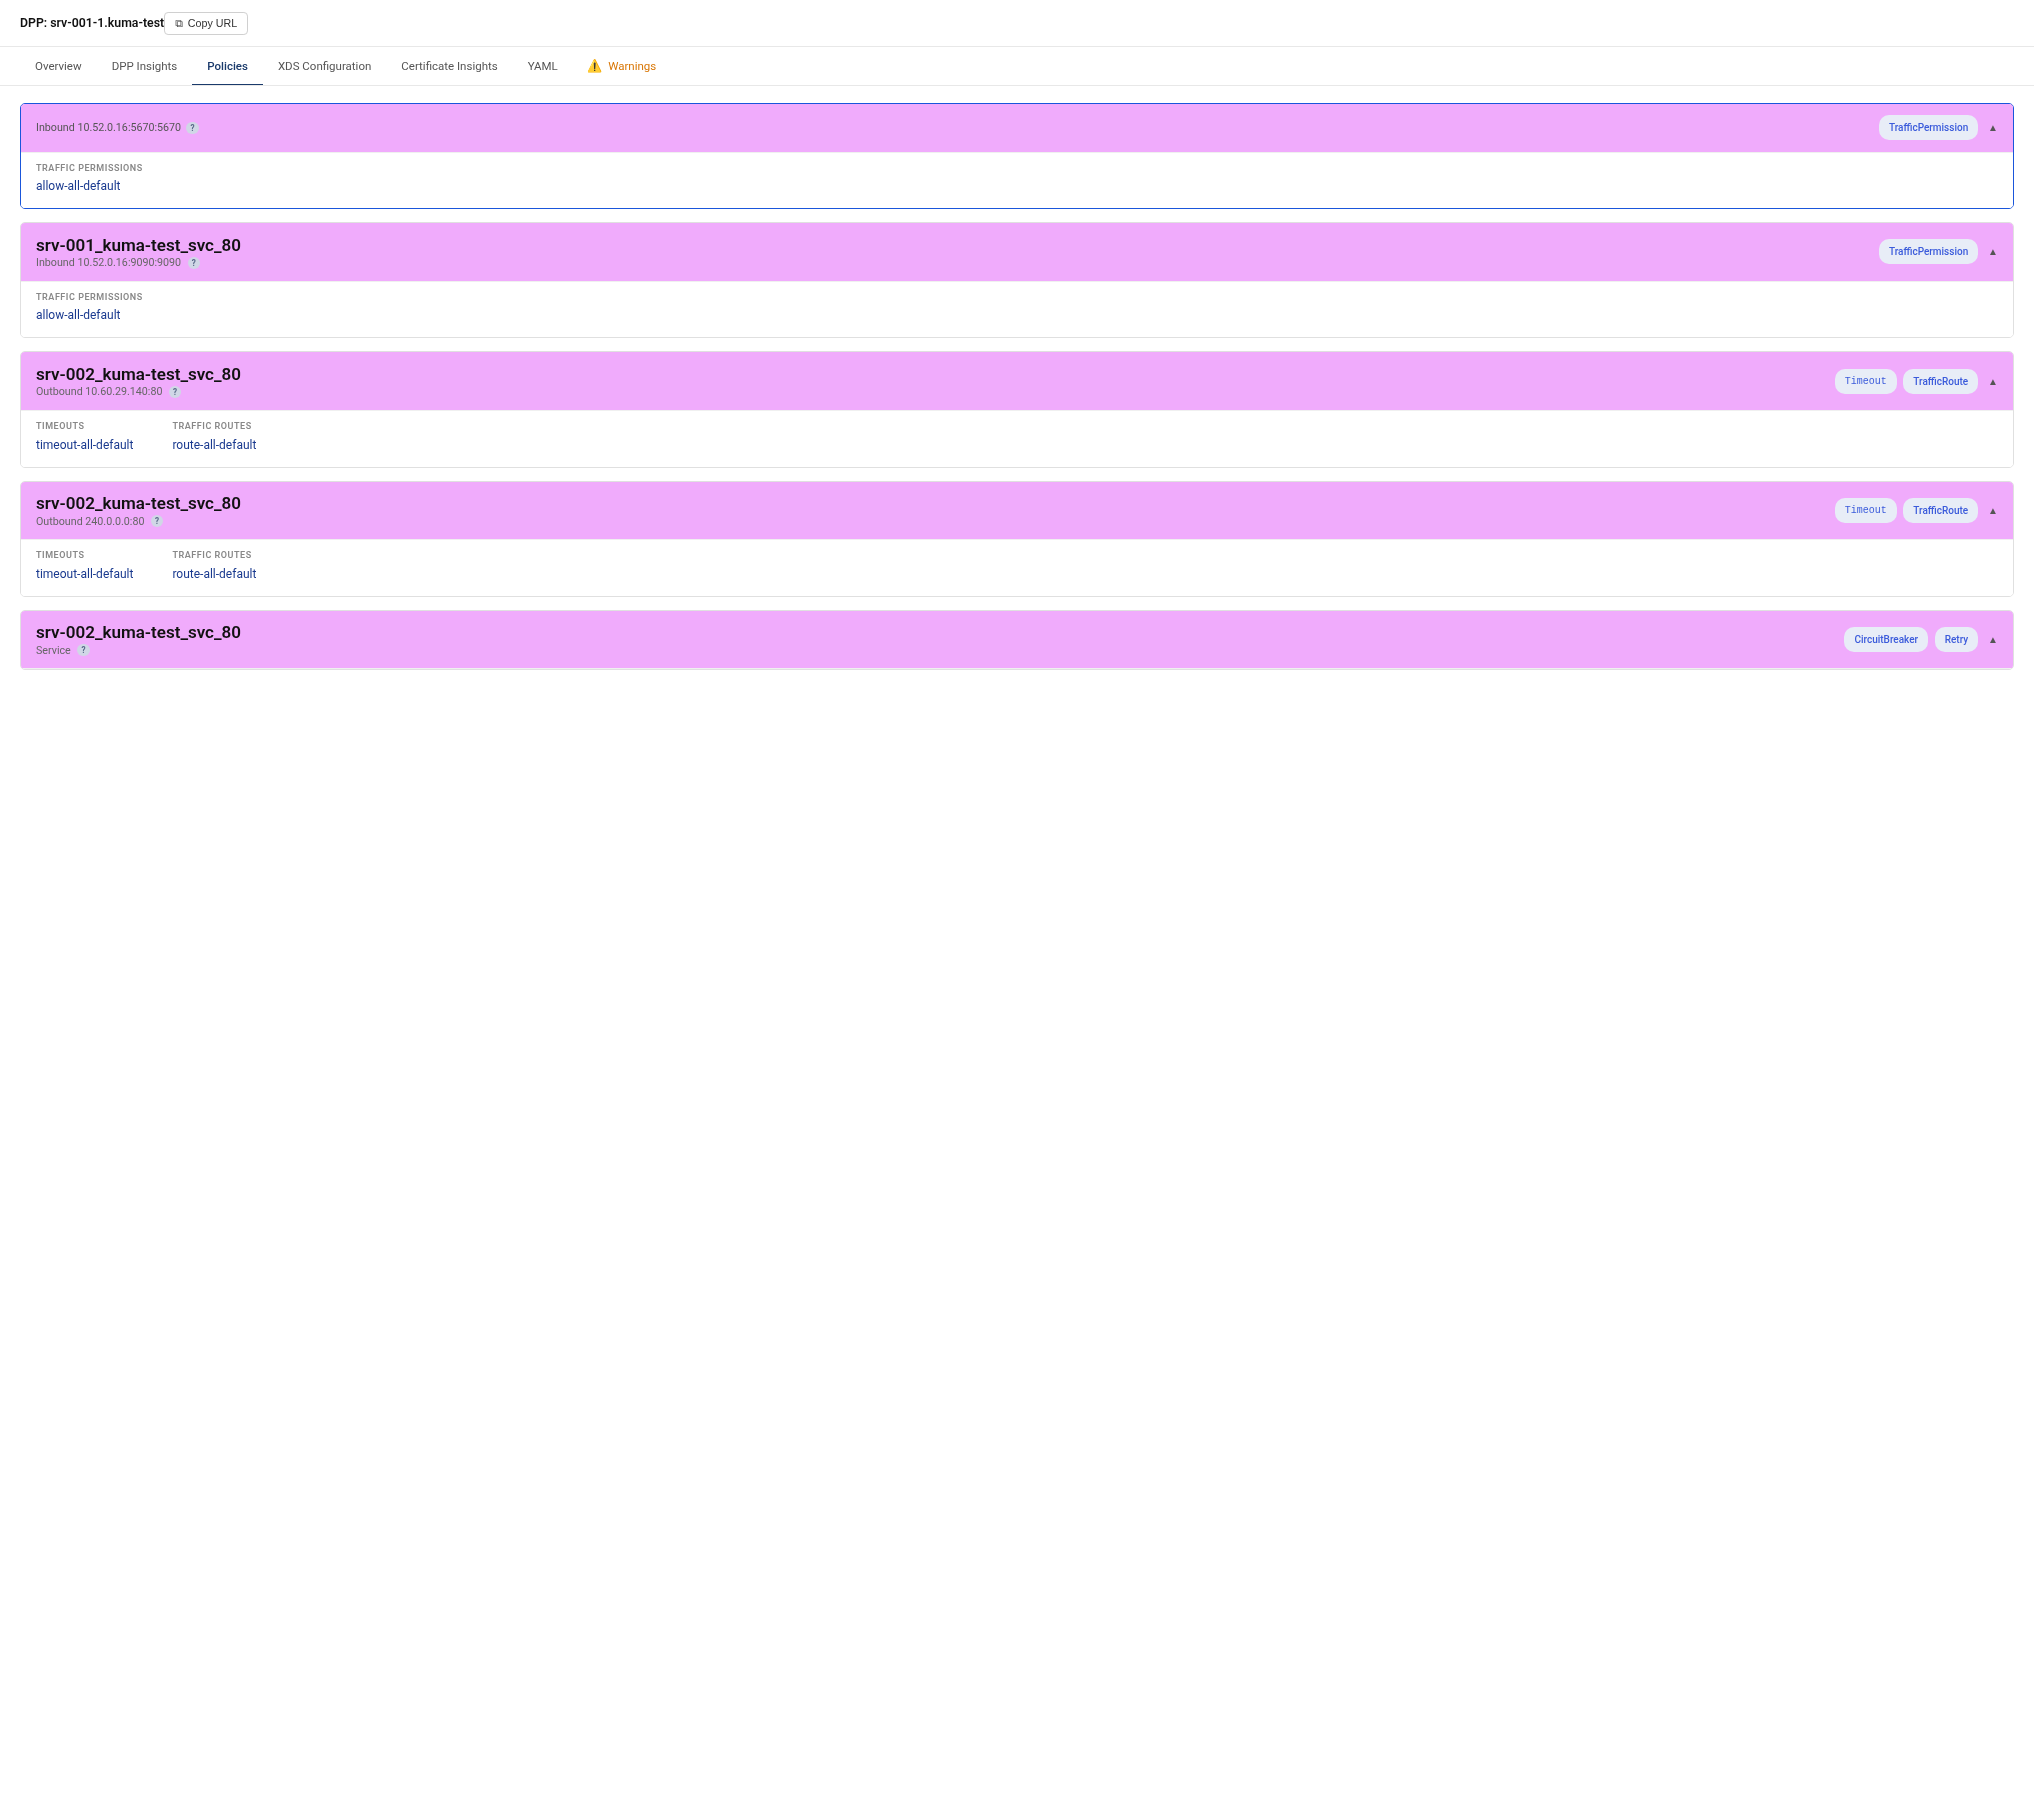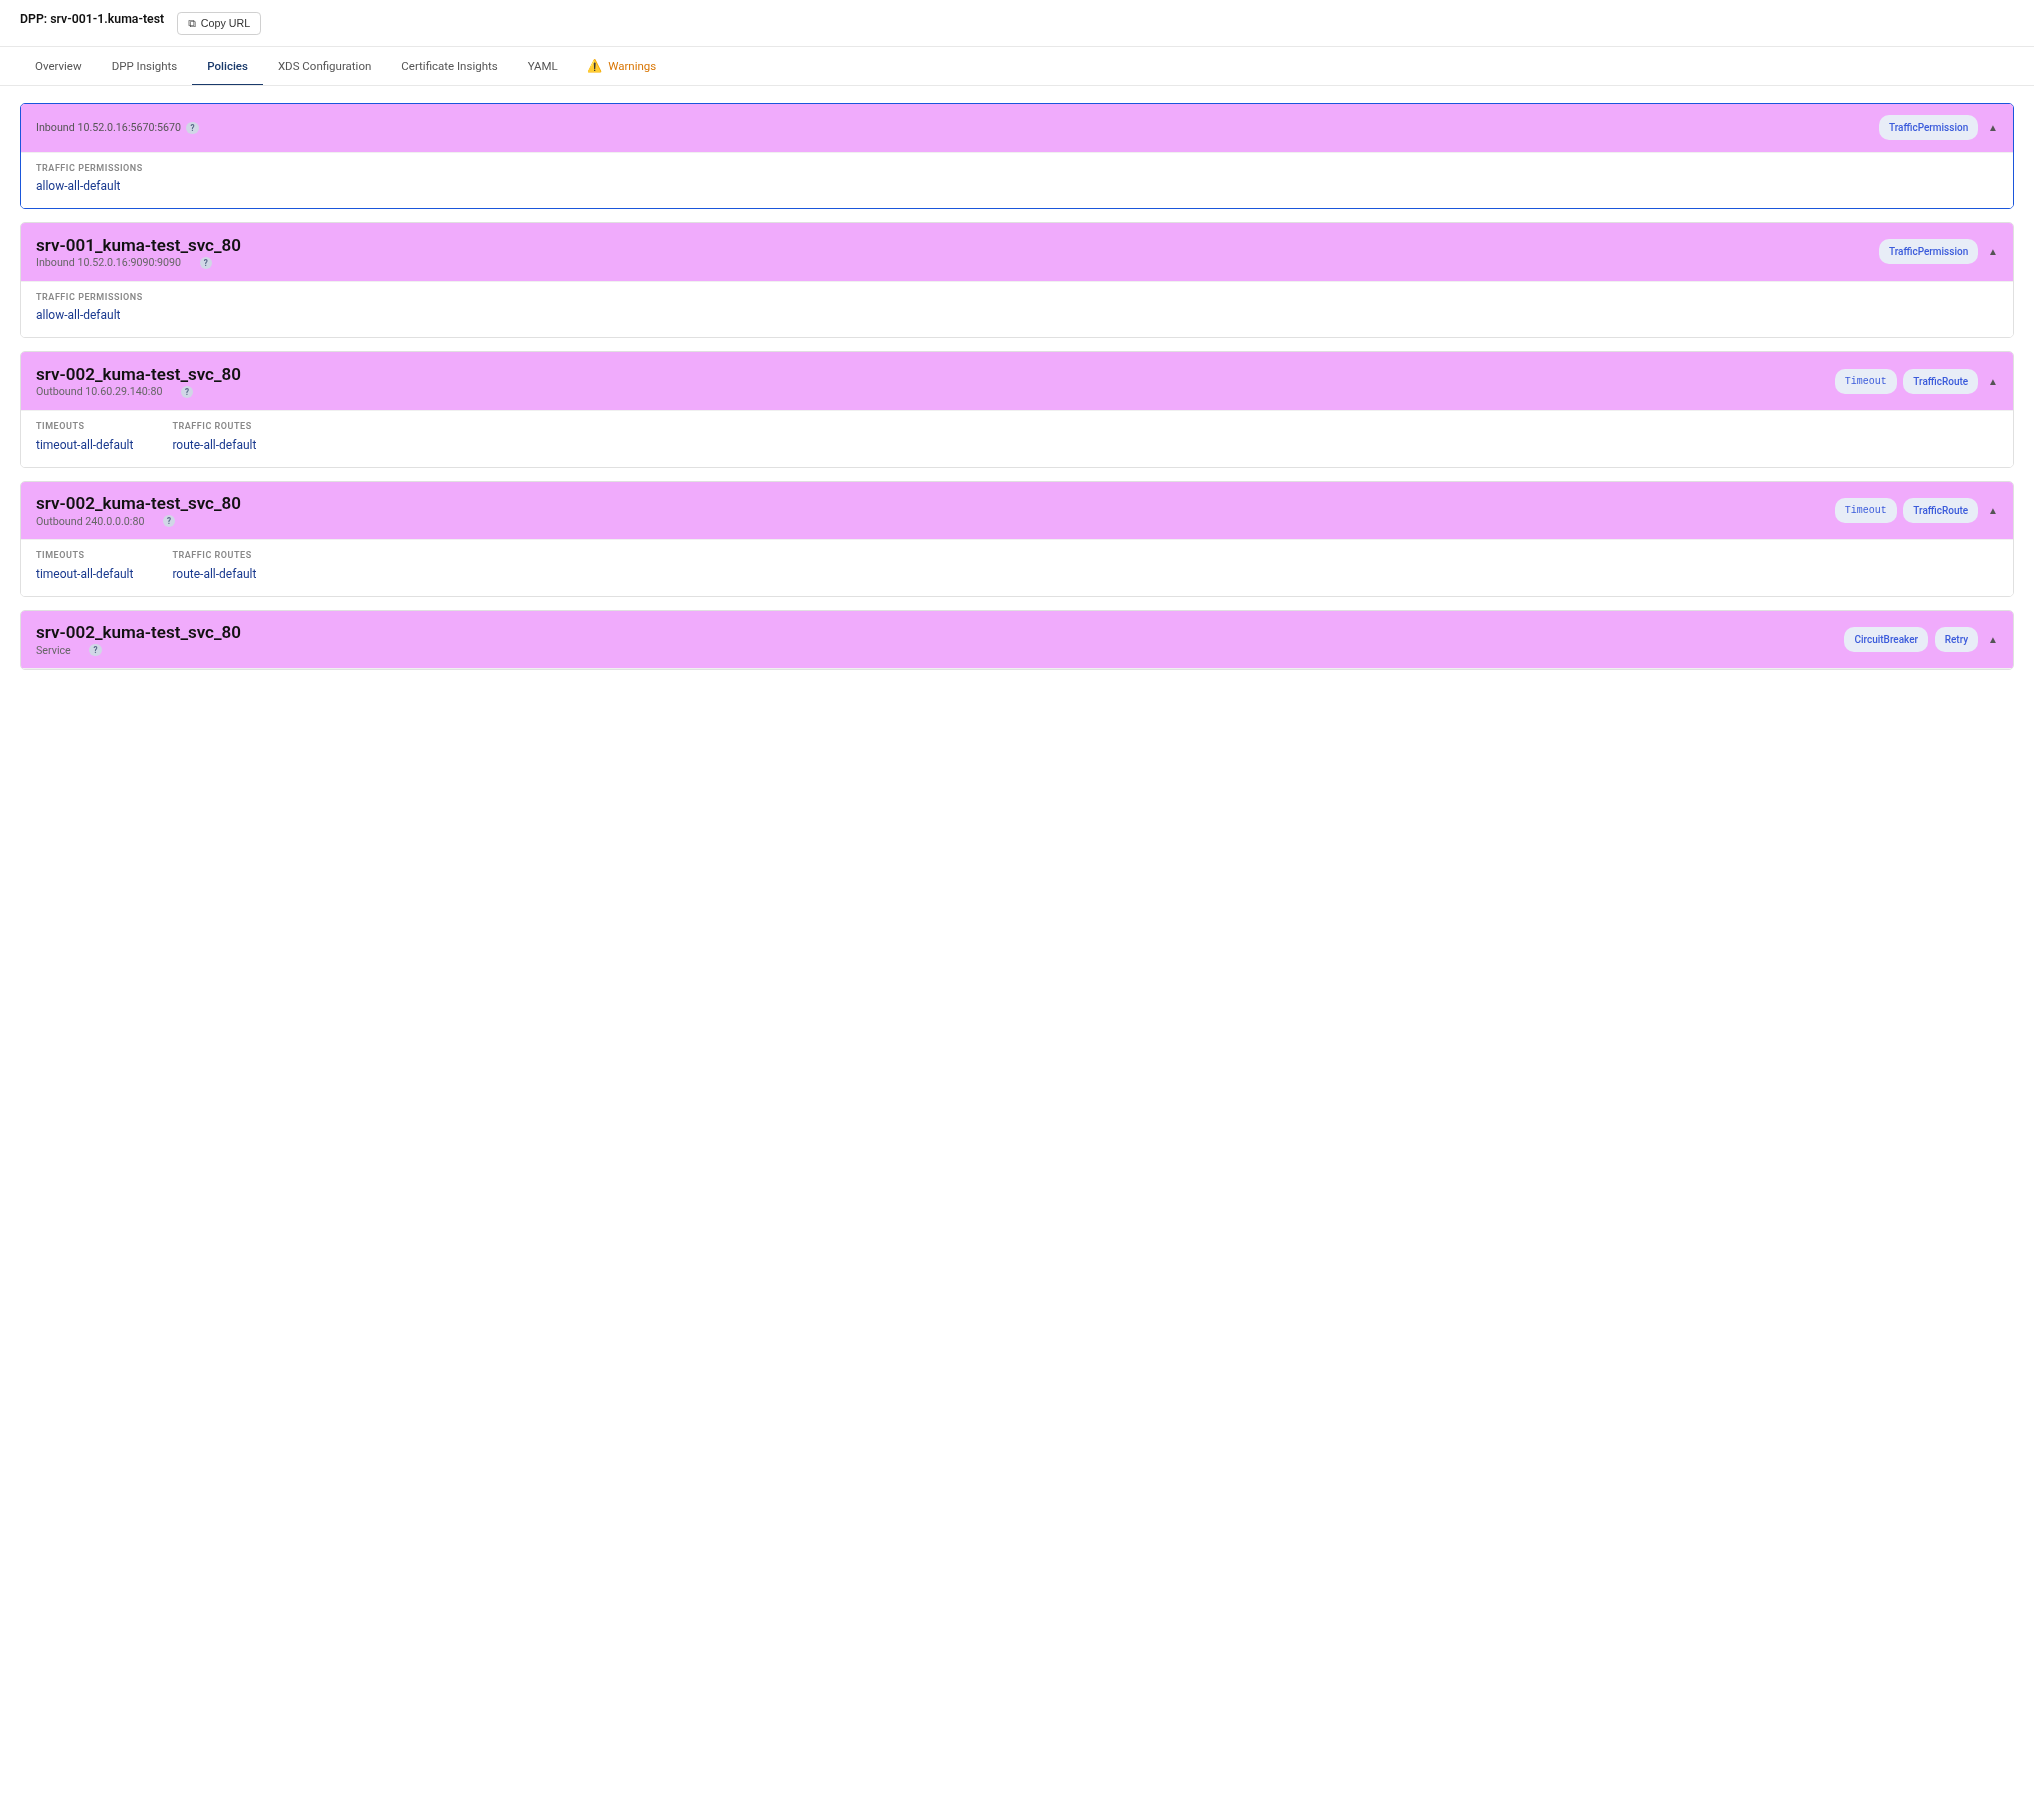--- a/index.html
+++ b/index.html
@@ -6,24 +6,23 @@
     body {
       font-family: -apple-system, BlinkMacSystemFont, 'Segoe UI', Roboto, sans-serif;
       background: #fff;
       color: #1a1a1a;
       font-size: 11.5px;
     }
 
     
     .page-header {
       display: flex;
-      align-items: flex-start;
+      align-items: center;
       padding: 11.5px 20px;
       border-bottom: 0.8px solid #e8e8e8;
-      gap: 13px;
     }
     .page-title {
       font-weight: 600;
       font-size: 12.3px;
       color: #111;
     }
     .copy-url-btn {
       display: flex;
       align-items: center;
       gap: 5px;
@@ -102,21 +101,21 @@
     .policy-name {
       font-weight: 600;
       font-size: 17px;
       color: #111;
     }
     .policy-subtitle {
       font-size: 10.7px;
       color: #666;
       display: flex;
       align-items: center;
-      gap: 16px;
+      gap: 4px;
     }
     .inbound-only {
       font-size: 10.7px;
       color: #555;
     }
 
     .policy-header-right {
       display: flex;
       align-items: center;
       gap: 6.6px;

